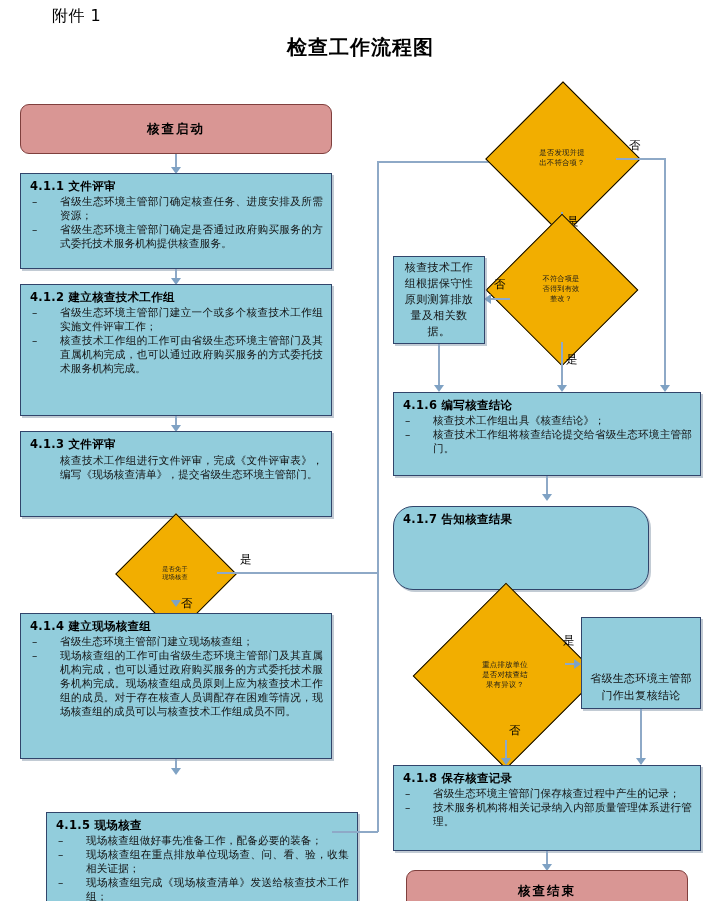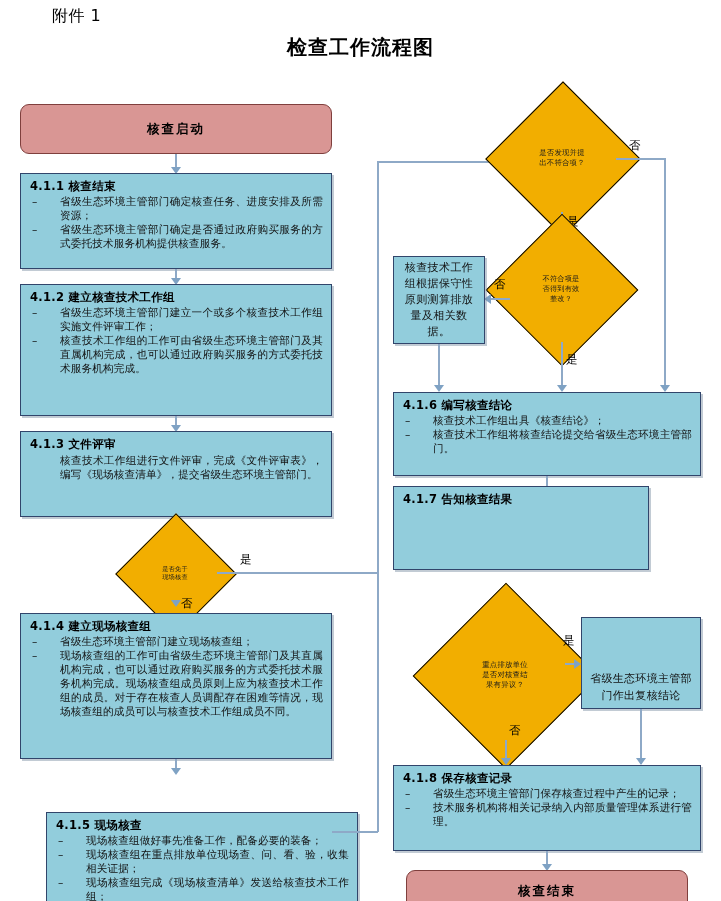--- a/index.html
+++ b/index.html
@@ -114,21 +114,21 @@
   <div class="abs terminator" style="left:20px;top:104px;width:312px;height:50px;">
     <span>核查启动</span>
   </div>
 
   <div class="abs doc-title">检查工作流程图</div>
 
   <div class="abs ln lnv" style="left:175px;top:154px;height:16px;"></div>
   <div class="abs arrow-d" style="left:171px;top:167px;"></div>
 
   <div class="abs pbox" style="left:20px;top:173px;width:312px;height:96px;">
-    <div class="hd">4.1.1 核查结束</div>
+    <div class="hd">4.1.1 文件评审</div>
     <ul>
       <li>省级生态环境主管部门确定核查任务、进度安排及所需资源；</li>
       <li>省级生态环境主管部门确定是否通过政府购买服务的方式委托技术服务机构提供核查服务。</li>
     </ul>
   </div>
 
   <div class="abs ln lnv" style="left:175px;top:269px;height:12px;"></div>
   <div class="abs arrow-d" style="left:171px;top:278px;"></div>
 
   <div class="abs pbox" style="left:20px;top:284px;width:312px;height:132px;">
@@ -242,21 +242,21 @@
     <div class="hd">4.1.6 编写核查结论</div>
     <ul>
       <li>核查技术工作组出具《核查结论》；</li>
       <li>核查技术工作组将核查结论提交给省级生态环境主管部门。</li>
     </ul>
   </div>
 
   <div class="abs ln lnv" style="left:546px;top:476px;height:22px;"></div>
   <div class="abs arrow-d" style="left:542px;top:494px;"></div>
 
-  <div class="abs pbox" style="left:393px;top:486px;width:256px;height:84px;">
+  <div class="abs pbox" style="left:393px;top:506px;width:256px;height:84px;border-radius:20px;">
     <div class="hd">4.1.7 告知核查结果</div>
   </div>
 
   <div class="abs ln lnv" style="left:505px;top:590px;height:20px;"></div>
   <div class="abs arrow-d" style="left:501px;top:604px;"></div>
 
   <div class="abs diamond-wrap" style="left:440px;top:610px;width:130px;height:130px;">
     <div class="diamond"></div>
     <div class="dlabel" style="font-size:7.4px;">
       <div>

